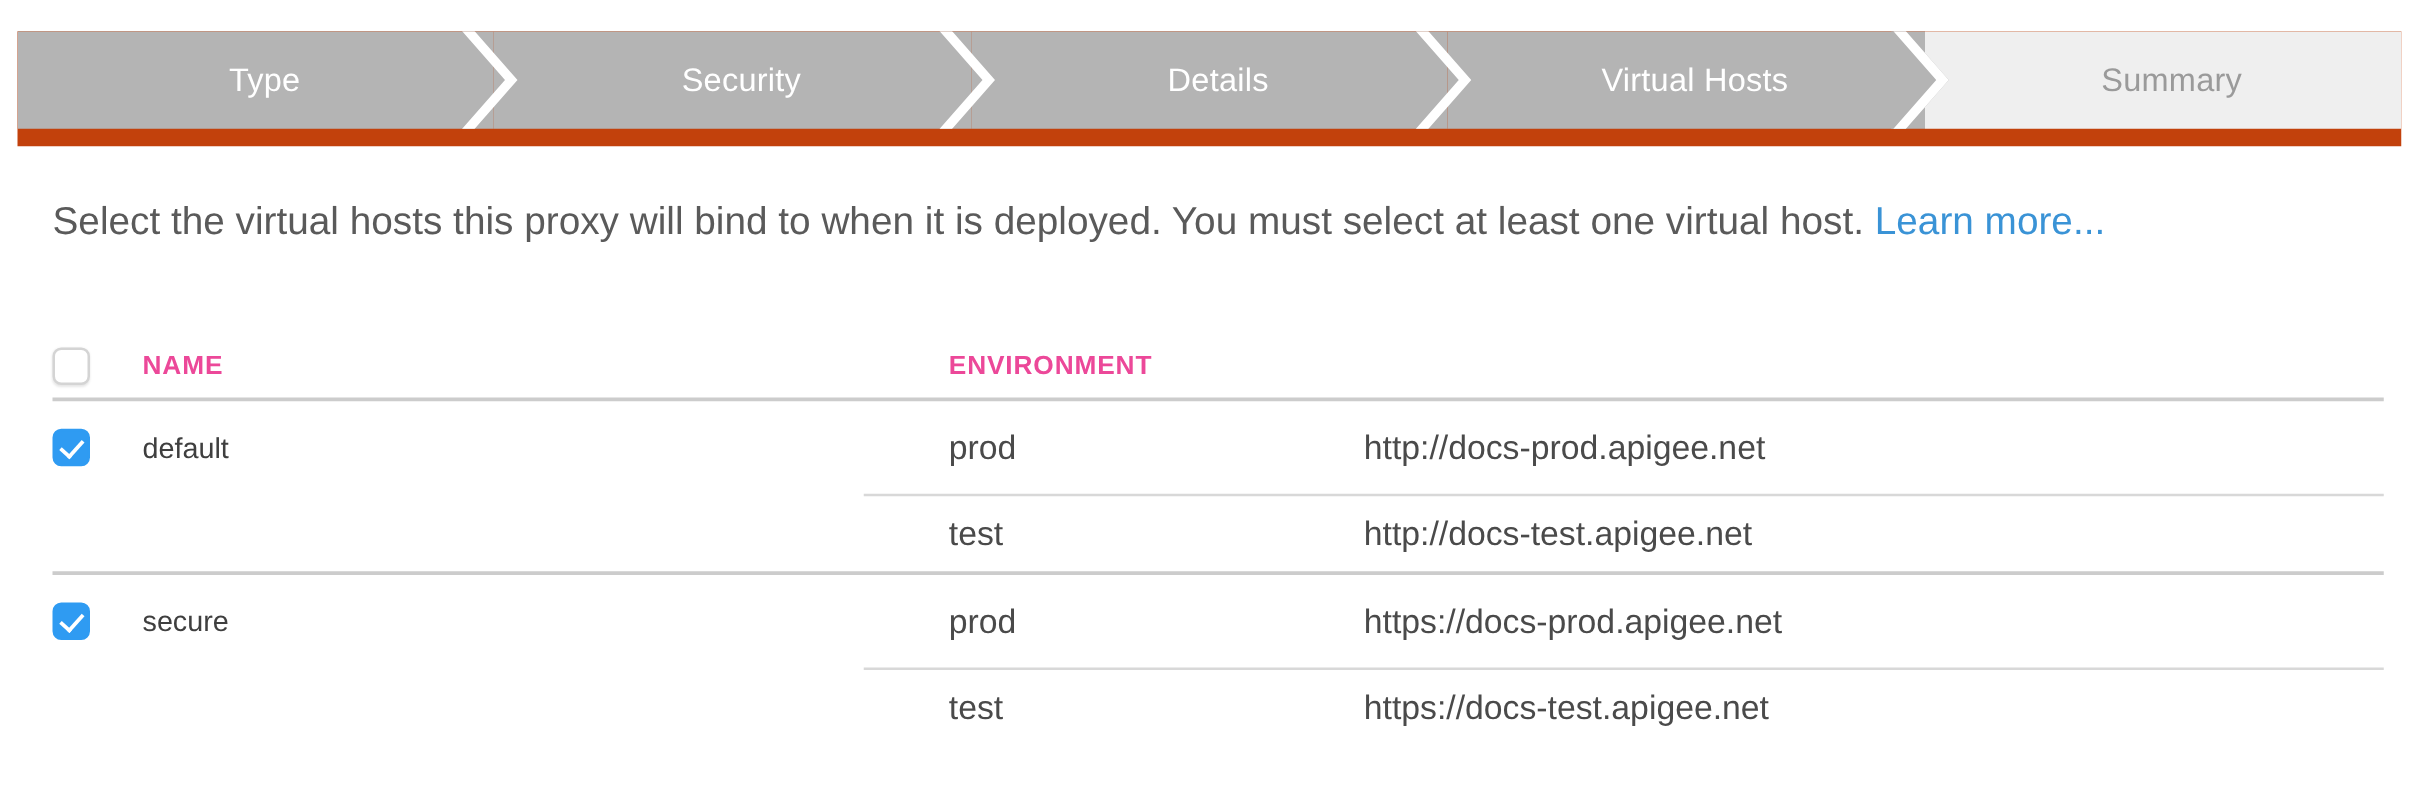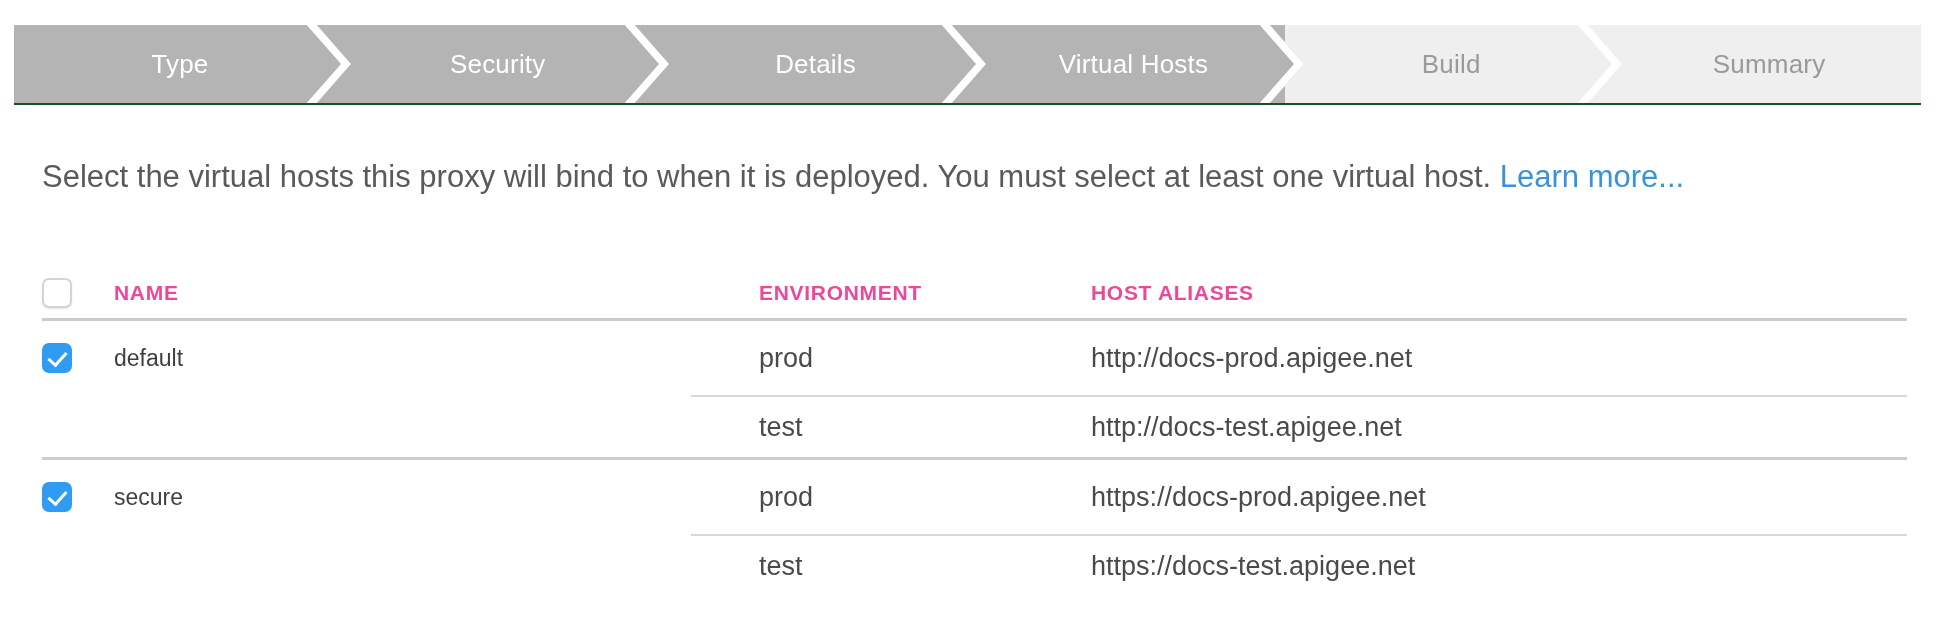--- a/index.html
+++ b/index.html
@@ -14,23 +14,23 @@
     color: #4a4a4a;
     overflow: hidden;
   }
 
   
   .wizard {
     position: absolute;
     left: 14px;
     top: 25px;
     width: 1907px;
-    height: 80px;
-    display: flex;
-    background: #14532d;
+    height: 92px;
+    display: flex;
+    background: #c2410c;
     overflow: hidden;
   }
   .step {
     position: relative;
     flex: 1 1 0;
     display: flex;
     align-items: center;
     justify-content: center;
     height: 78px;
     font-size: 26px;
@@ -202,45 +202,38 @@
   </div>
 
   <div class="step active">
     <span class="label">Virtual Hosts</span>
     <svg class="chev" viewBox="0 0 54 78" preserveAspectRatio="none">
       <polygon points="-28,-2 10,-2 46,39 10,80 -28,80" fill="#b4b4b4"></polygon>
       <polygon points="0,-2 10,-2 46,39 10,80 0,80 36,39" fill="#ffffff"></polygon>
     </svg>
   </div>
 
-  <div class="step inactive">
-    <span class="label">Build</span>
-    <svg class="chev" viewBox="0 0 54 78" preserveAspectRatio="none">
-      <polygon points="0,-2 10,-2 46,39 10,80 0,80 36,39" fill="#ffffff"></polygon>
-    </svg>
-  </div>
 
   <div class="step inactive">
     <span class="label">Summary</span>
 
   </div>
 
 </div>
 
 <div class="description"><span>Select the virtual hosts this proxy will bind to when it is deployed. You must select at least one virtual host.</span> <a class="learn-more" href="#">Learn more...</a></div>
 
 <div class="vh-table">
 
   <div class="tbl-row tbl-head">
     <div class="col-check">
       <span class="cb off"></span>
     </div>
     <div class="col-name hdr">NAME</div>
     <div class="col-env hdr">ENVIRONMENT</div>
-    <div class="col-host hdr">HOST ALIASES</div>
   </div>
   <div class="rule-full"></div>
 
   <div class="tbl-row group-row">
     <div class="col-check">
       <span class="cb on"></span>
     </div>
     <div class="col-name name-text">default</div>
     <div class="col-env cell-text">prod</div>
     <div class="col-host cell-text">http://docs-prod.apigee.net</div>

